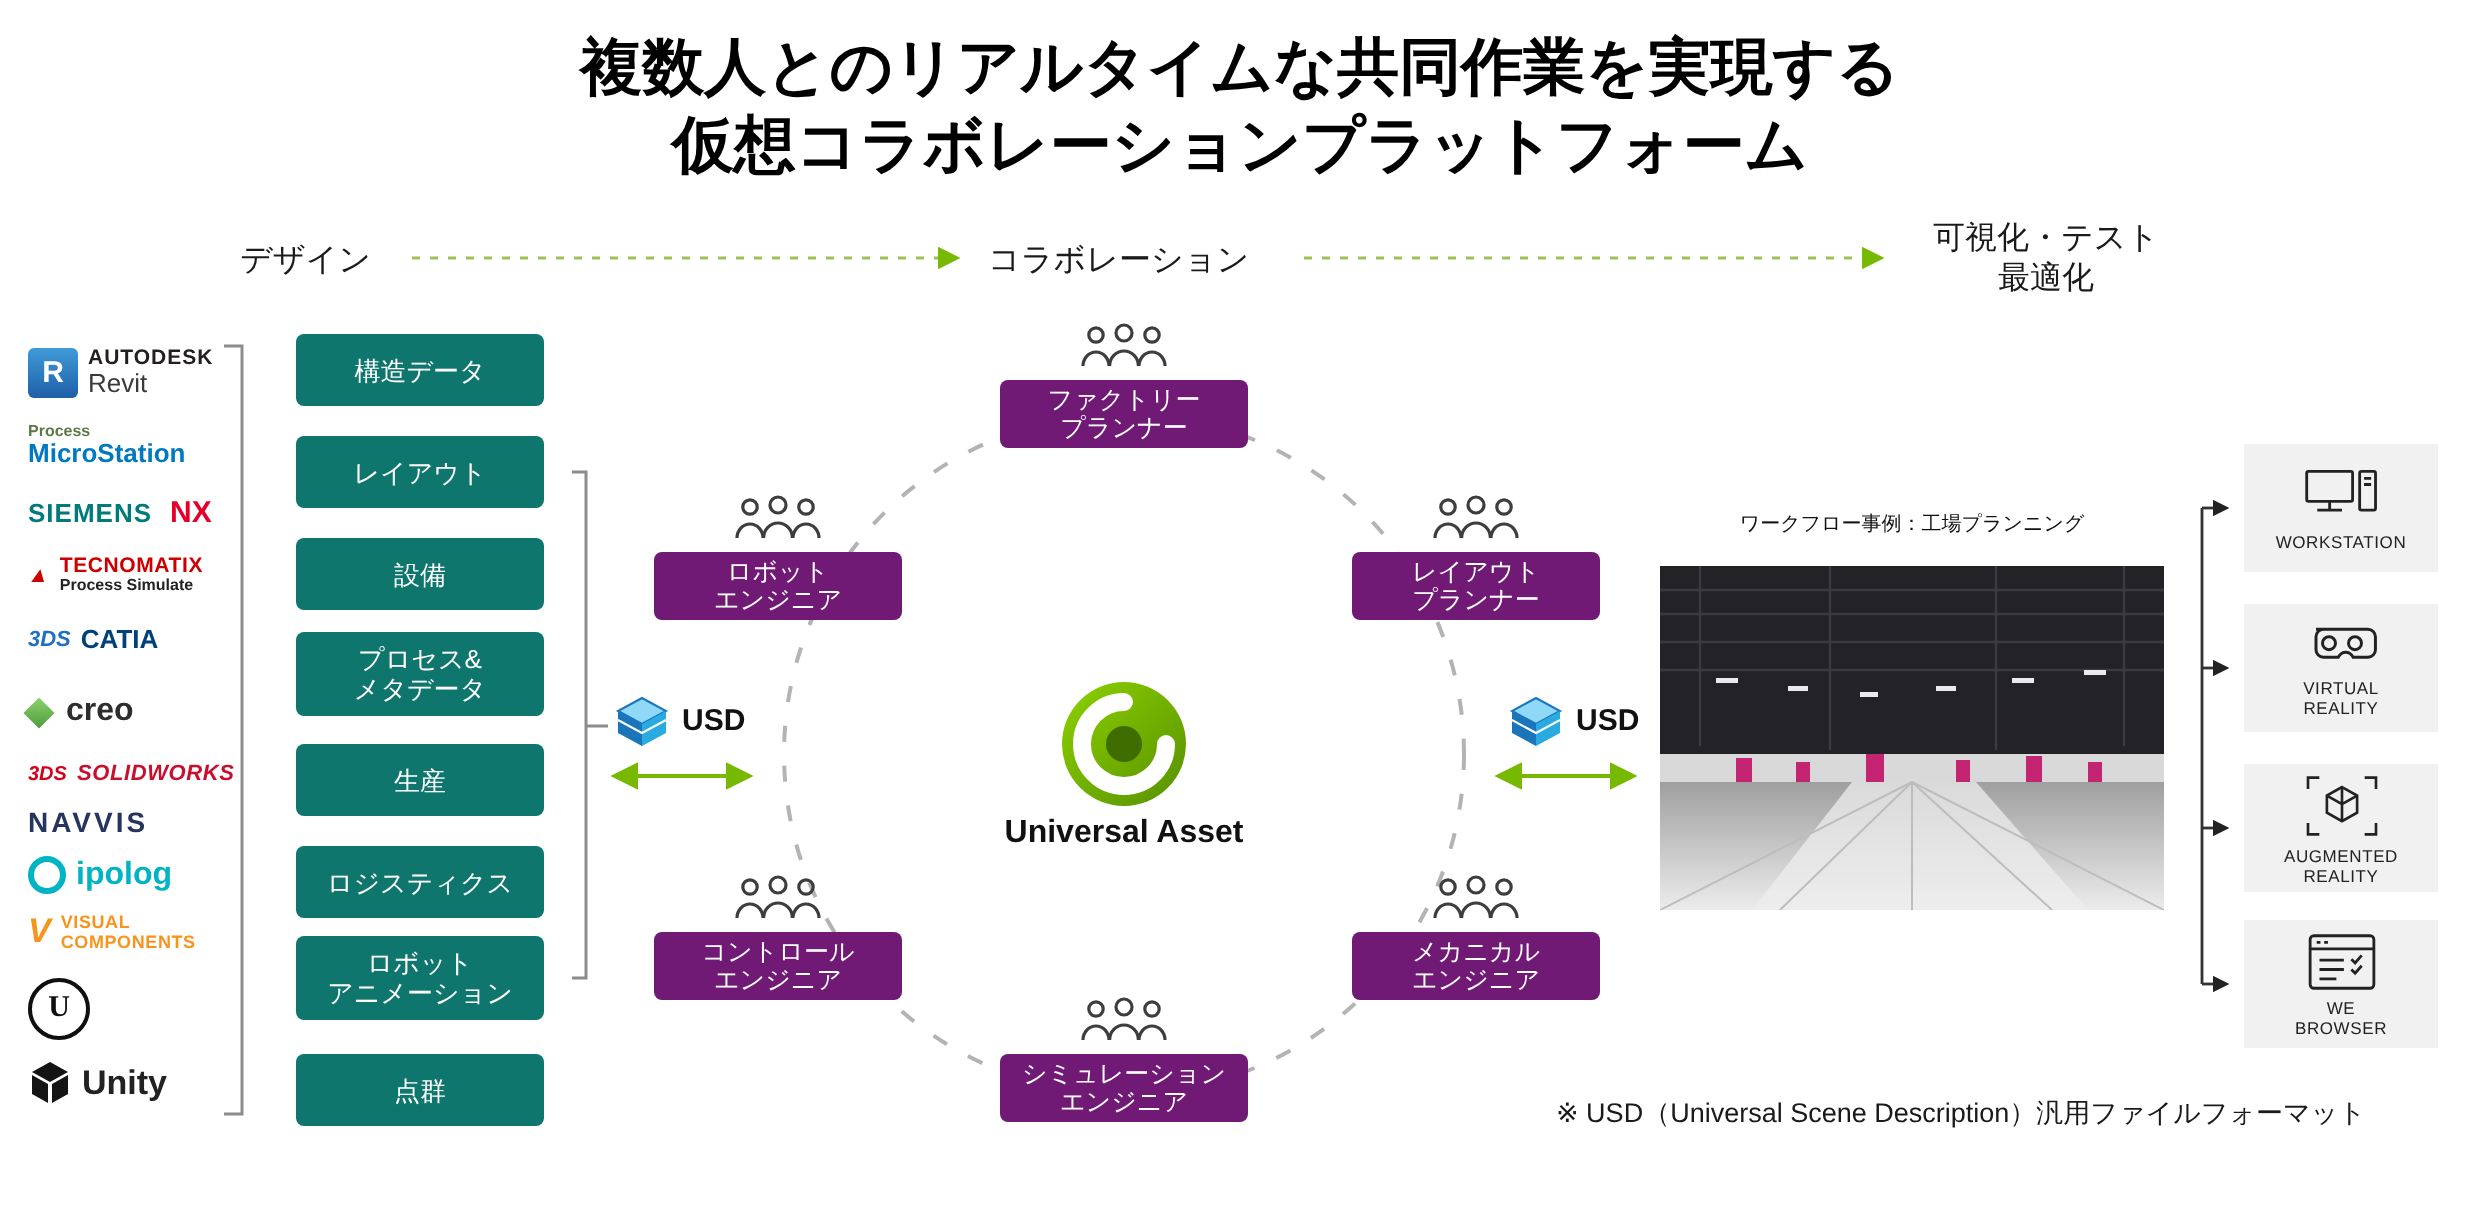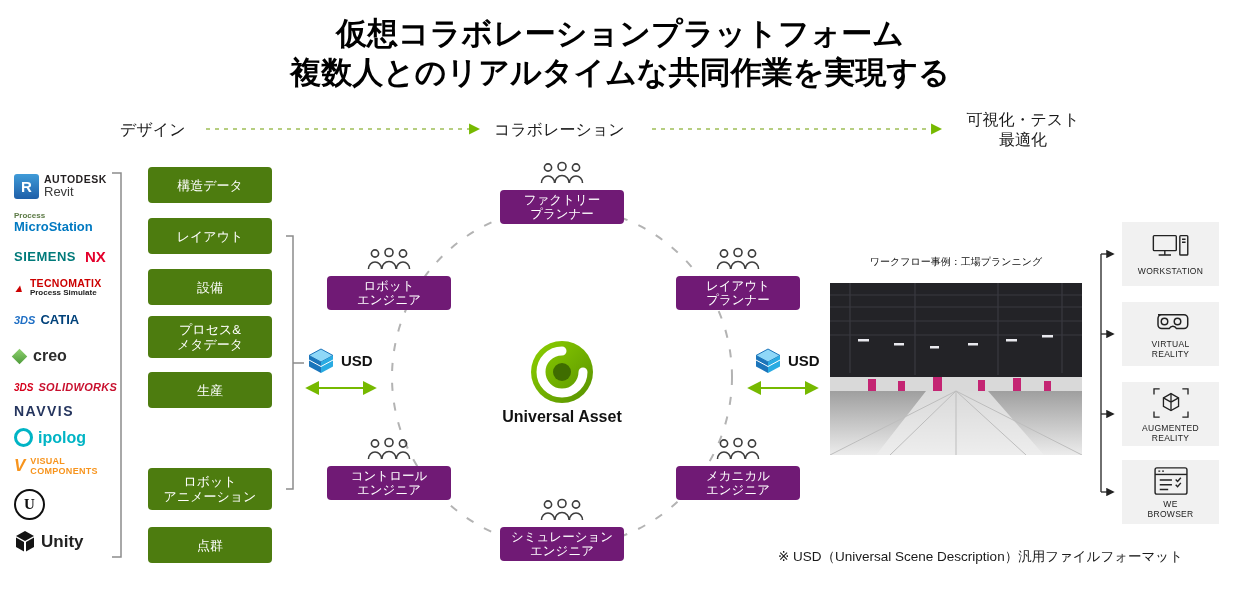--- a/index.html
+++ b/index.html
@@ -36,21 +36,21 @@
   .prod-solidworks{font-size:11px;font-weight:800;font-style:italic;color:#c8102e;letter-spacing:.3px;}
   .prod-navvis{font-size:14px;font-weight:800;color:#25355e;letter-spacing:1.5px;}
   .ipolog-mark{width:13px;height:13px;border-radius:50%;border:3px solid #00b4c5;}
   .prod-ipolog{font-size:16px;font-weight:800;color:#00b4c5;}
   .vc-mark{font-size:17px;font-weight:900;font-style:italic;color:#f7941d;}
   .prod-vc{font-size:9px;font-weight:800;color:#f7941d;line-height:10px;letter-spacing:.3px;}
   .unreal-circle{width:27px;height:27px;border-radius:50%;border:2.5px solid #0f0f0f;display:flex;align-items:center;justify-content:center;
                  font-family:"Liberation Serif","DejaVu Serif",serif;font-weight:700;font-size:15px;color:#0f0f0f;}
   .prod-unity{font-size:17px;font-weight:700;color:#222;}
 
-  .gray-box{position:absolute;left:148px;width:124px;background:#4d7c0f;border-radius:4px;color:#fff;
+  .gray-box{position:absolute;left:148px;width:124px;background:#0f766e;border-radius:4px;color:#fff;
             display:flex;align-items:center;justify-content:center;text-align:center;
             font-size:13px;line-height:15px;}
   .green-box{position:absolute;width:124px;height:34px;background:#701a75;border-radius:4px;color:#fff;
              display:flex;align-items:center;justify-content:center;text-align:center;
              font-size:12.5px;line-height:14px;}
   .people{position:absolute;width:48px;height:26px;}
 
   .ua-label{left:462px;top:408px;width:200px;text-align:center;font-weight:800;font-size:16px;color:#111;}
   .usd-label{font-size:15px;font-weight:800;color:#111;}
 
@@ -91,22 +91,22 @@
     <line x1="750" y1="388" x2="816" y2="388" stroke="#76b900" stroke-width="2" marker-start="url(#mGreen)" marker-end="url(#mGreen)"></line>
 
     <path d="M1101 254 V492" fill="none" stroke="#333" stroke-width="1.4"></path>
     <line x1="1101" y1="254" x2="1113" y2="254" stroke="#333" stroke-width="1.4" marker-end="url(#mBlack)"></line>
     <line x1="1101" y1="334" x2="1113" y2="334" stroke="#333" stroke-width="1.4" marker-end="url(#mBlack)"></line>
     <line x1="1101" y1="414" x2="1113" y2="414" stroke="#333" stroke-width="1.4" marker-end="url(#mBlack)"></line>
     <line x1="1101" y1="492" x2="1113" y2="492" stroke="#333" stroke-width="1.4" marker-end="url(#mBlack)"></line>
   </svg>
 
   <div class="abs title">
+    <div>複数人とのリアルタイムな共同作業を実現する</div>
     <div>仮想コラボレーションプラットフォーム</div>
-    <div>複数人とのリアルタイムな共同作業を実現する</div>
   </div>
 
   <div class="abs flow-label" style="left:120px;top:120px;">デザイン</div>
   <div class="abs flow-label" style="left:494px;top:120px;">コラボレーション</div>
   <div class="abs flow-label flow-vis preline">可視化・テスト
 最適化</div>
 
   <div class="logo-item" style="top:174px;">
     <div class="revit-sq">R</div>
     <div class="stack">
@@ -166,20 +166,21 @@
     </svg>
     <span class="prod-unity">Unity</span>
   </div>
 
   <div class="gray-box preline" style="top:167px;height:36px;">構造データ</div>
   <div class="gray-box preline" style="top:218px;height:36px;">レイアウト</div>
   <div class="gray-box preline" style="top:269px;height:36px;">設備</div>
   <div class="gray-box preline" style="top:316px;height:42px;">プロセス&amp;
 メタデータ</div>
   <div class="gray-box preline" style="top:372px;height:36px;">生産</div>
+  <div class="gray-box preline" style="top:423px;height:36px;">ロジスティクス</div>
   <div class="gray-box preline" style="top:468px;height:42px;">ロボット
 アニメーション</div>
   <div class="gray-box preline" style="top:527px;height:36px;">点群</div>
 
   <svg class="people" style="left:538px;top:160px;" viewBox="0 0 48 26">
     <g fill="none" stroke="#3d3d3d" stroke-width="1.6">
       <circle cx="10" cy="7.5" r="3.6"></circle>
         <path d="M3.5 23 a6.5 7 0 0 1 13 0"></path>
       <circle cx="24" cy="6.5" r="4"></circle>
         <path d="M16.8 23 a7.2 7.5 0 0 1 14.4 0"></path>

